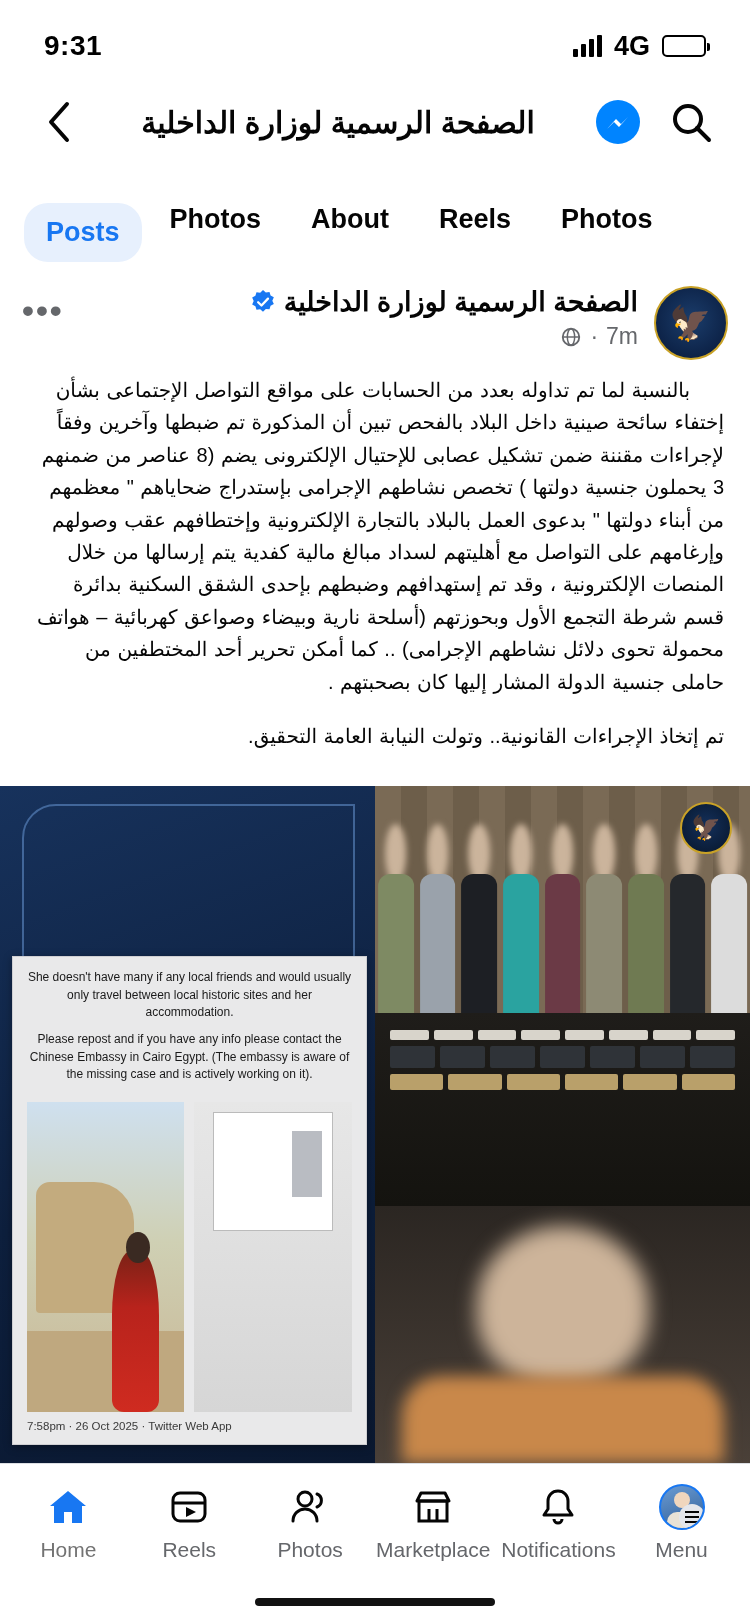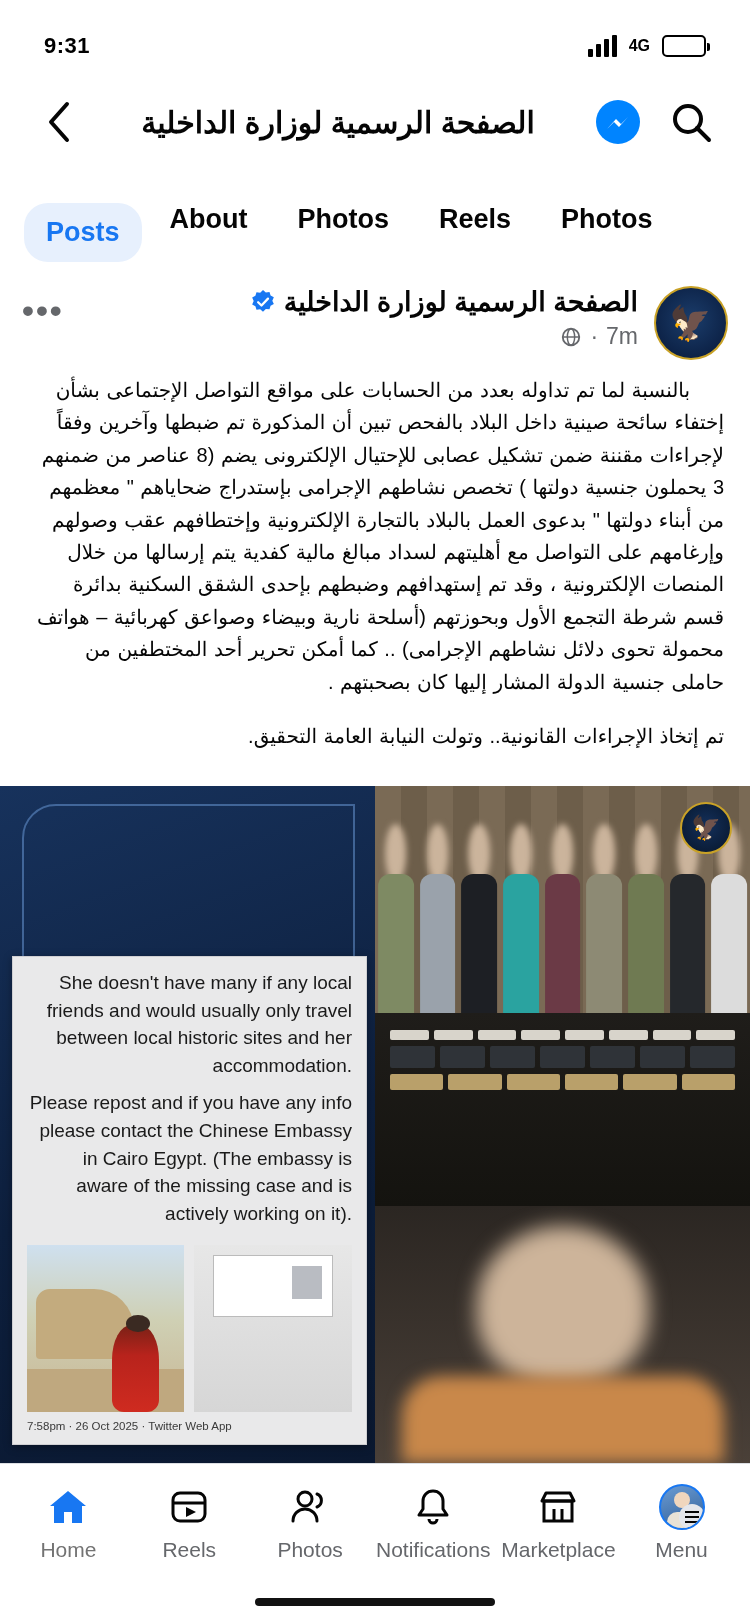--- a/index.html
+++ b/index.html
@@ -17,31 +17,31 @@
   }
 
   
   .statusbar {
     height: 74px;
     display: flex; align-items: center; justify-content: space-between;
     padding: 18px 44px 0 44px;
     flex: 0 0 auto;
   }
   .status-time {
-    font-size: 22px; font-weight: bold; color: #000;
+    font-size: 28px; font-weight: bold; color: #000;
     letter-spacing: 0.5px;
   }
   .status-right { display: flex; align-items: center; gap: 10px; }
   .signal-bars { display: flex; align-items: flex-end; gap: 3px; height: 22px; }
   .signal-bars i { display: block; width: 5px; background: #000; border-radius: 1px; }
   .signal-bars i:nth-child(1) { height: 8px; }
   .signal-bars i:nth-child(2) { height: 13px; }
   .signal-bars i:nth-child(3) { height: 18px; }
   .signal-bars i:nth-child(4) { height: 22px; }
-  .net-label { font-size: 16px; font-weight: 600; color: #000; margin: 0 2px; }
+  .net-label { font-size: 27px; font-weight: 600; color: #000; margin: 0 2px; }
   .battery {
     width: 44px; height: 22px; border: 2px solid #000; border-radius: 5px;
     position: relative; padding: 2px;
   }
   .battery::after {
     content: ""; position: absolute; right: -6px; top: 6px;
     width: 3px; height: 8px; background: #000; border-radius: 0 2px 2px 0;
   }
   .battery-fill { height: 100%; width: 72%; background: #000; border-radius: 2px; }
 
@@ -157,22 +157,22 @@
     position: absolute;
     left: 12px; right: 8px; top: 170px; bottom: 18px;
     background: #e9e9ea;
     border: 1px solid #cfcfd2;
     box-shadow: 0 2px 8px rgba(0,0,0,0.35);
     padding: 12px 14px;
     overflow: hidden;
     display: flex; flex-direction: column;
   }
   .tweet-text {
-    font-size: 19px; line-height: 1.45; color: #1a1a1a;
-    direction: ltr; text-align: right;
+    font-size: 12px; line-height: 1.45; color: #1a1a1a;
+    direction: ltr; text-align: center;
   }
   .tweet-text p { margin-bottom: 10px; }
   .tweet-photos { display: flex; gap: 10px; flex: 1 1 auto; margin-top: 8px; min-height: 0; }
   .photo-sphinx {
     flex: 1 1 50%;
     background: linear-gradient(180deg, #cfe0ef 0%, #cfd0b4 45%, #c8b694 100%);
     position: relative; overflow: hidden;
   }
   .sphinx-shape {
     position: absolute; left: 6%; top: 26%; width: 62%; height: 42%;
@@ -350,22 +350,22 @@
         <svg width="46" height="46" viewBox="0 0 46 46">
           <circle cx="20" cy="20" r="13" fill="none" stroke="#050505" stroke-width="4"></circle>
           <line x1="29" y1="29" x2="41" y2="41" stroke="#050505" stroke-width="4" stroke-linecap="round"></line>
         </svg>
       </span>
     </div>
   </div>
 
   <div class="tabs">
     <div class="tab active">Posts</div>
+    <div class="tab">Photos</div>
     <div class="tab">About</div>
-    <div class="tab">Photos</div>
     <div class="tab">Reels</div>
     <div class="tab">Photos</div>
   </div>
 
   <div class="post">
     <div class="post-head">
       <div class="avatar">
         <span class="eagle">🦅</span>
       </div>
       <div class="post-meta">
@@ -524,36 +524,36 @@
           <circle cx="17" cy="14" r="7" fill="none" stroke="#050505" stroke-width="3"></circle>
           <path d="M5 36c0-7 5.5-12 12-12s12 5 12 12" fill="none" stroke="#050505" stroke-width="3" stroke-linecap="round"></path>
           <path d="M29 9a7 7 0 0 1 0 13" fill="none" stroke="#050505" stroke-width="3" stroke-linecap="round"></path>
         </svg>
       </span>
       <span class="nav-label">Photos</span>
     </div>
     <div class="nav-item">
       <span class="nav-icon">
         <svg width="44" height="44" viewBox="0 0 44 44">
-          <path d="M22 6c-6 0-10 4.5-10 10v8l-4 6h28l-4-6v-8c0-5.5-4-10-10-10z" fill="none" stroke="#050505" stroke-width="3" stroke-linejoin="round"></path>
-          <path d="M18 34a4 4 0 0 0 8 0" fill="none" stroke="#050505" stroke-width="3"></path>
-        </svg>
-      </span>
-      <span class="nav-label">Notifications</span>
-    </div>
-    <div class="nav-item">
-      <span class="nav-icon">
-        <svg width="44" height="44" viewBox="0 0 44 44">
           <path d="M6 16 L10 8 L34 8 L38 16 Z" fill="none" stroke="#050505" stroke-width="3" stroke-linejoin="round"></path>
           <rect x="8" y="16" width="28" height="20" fill="none" stroke="#050505" stroke-width="3"></rect>
           <line x1="18" y1="36" x2="18" y2="24" stroke="#050505" stroke-width="3"></line>
           <line x1="26" y1="36" x2="26" y2="24" stroke="#050505" stroke-width="3"></line>
         </svg>
       </span>
       <span class="nav-label">Marketplace</span>
+    </div>
+    <div class="nav-item">
+      <span class="nav-icon">
+        <svg width="44" height="44" viewBox="0 0 44 44">
+          <path d="M22 6c-6 0-10 4.5-10 10v8l-4 6h28l-4-6v-8c0-5.5-4-10-10-10z" fill="none" stroke="#050505" stroke-width="3" stroke-linejoin="round"></path>
+          <path d="M18 34a4 4 0 0 0 8 0" fill="none" stroke="#050505" stroke-width="3"></path>
+        </svg>
+      </span>
+      <span class="nav-label">Notifications</span>
     </div>
     <div class="nav-item">
       <span class="nav-icon">
         <span class="menu-avatar">
           <span class="mh"></span>
             <span class="mb"></span>
           <span class="menu-lines">
               <i></i>
               <i></i>
               <i></i>

